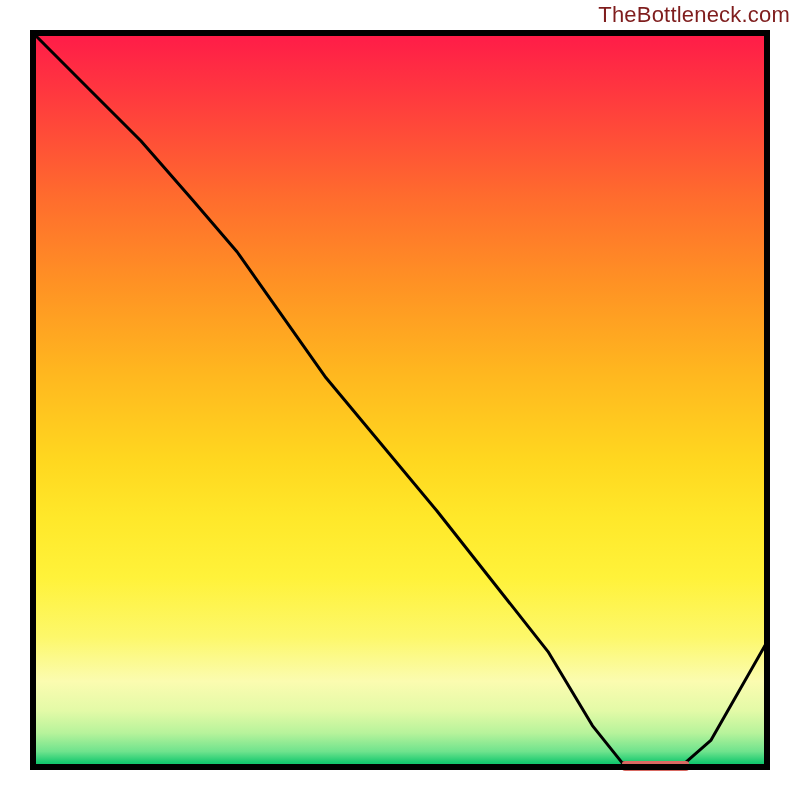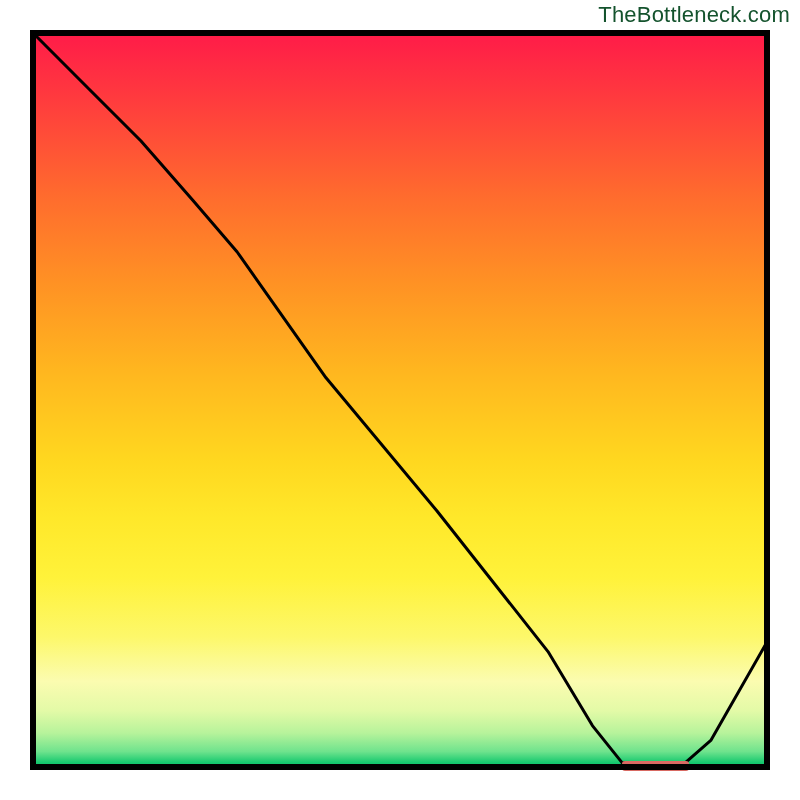--- a/index.html
+++ b/index.html
@@ -13,21 +13,21 @@
   }
   .wrap {
     position: relative;
     width: 800px;
     height: 800px;
   }
   .watermark {
     position: absolute;
     top: 2px;
     right: 10px;
-    color: #14532d;
+    color: #7f1d1d;
     font-size: 22px;
     font-weight: 500;
     letter-spacing: 0.2px;
     z-index: 30;
   }
   .plot-area {
     position: absolute;
     left: 30px;
     top: 30px;
     width: 740px;

